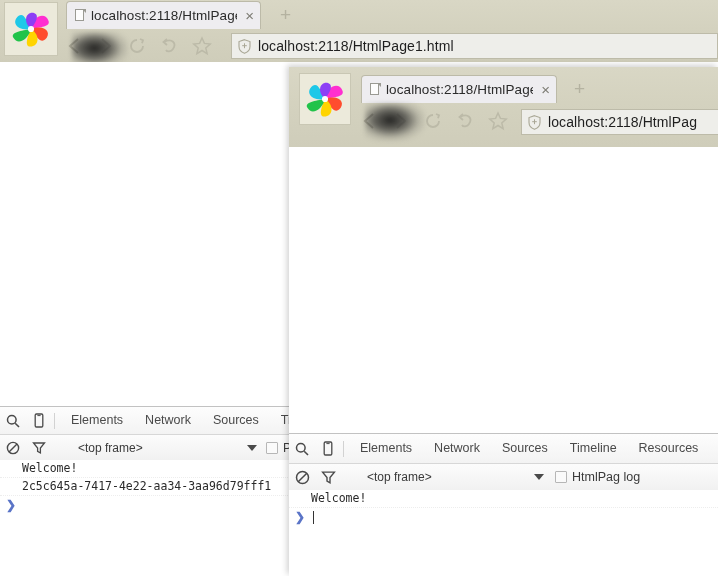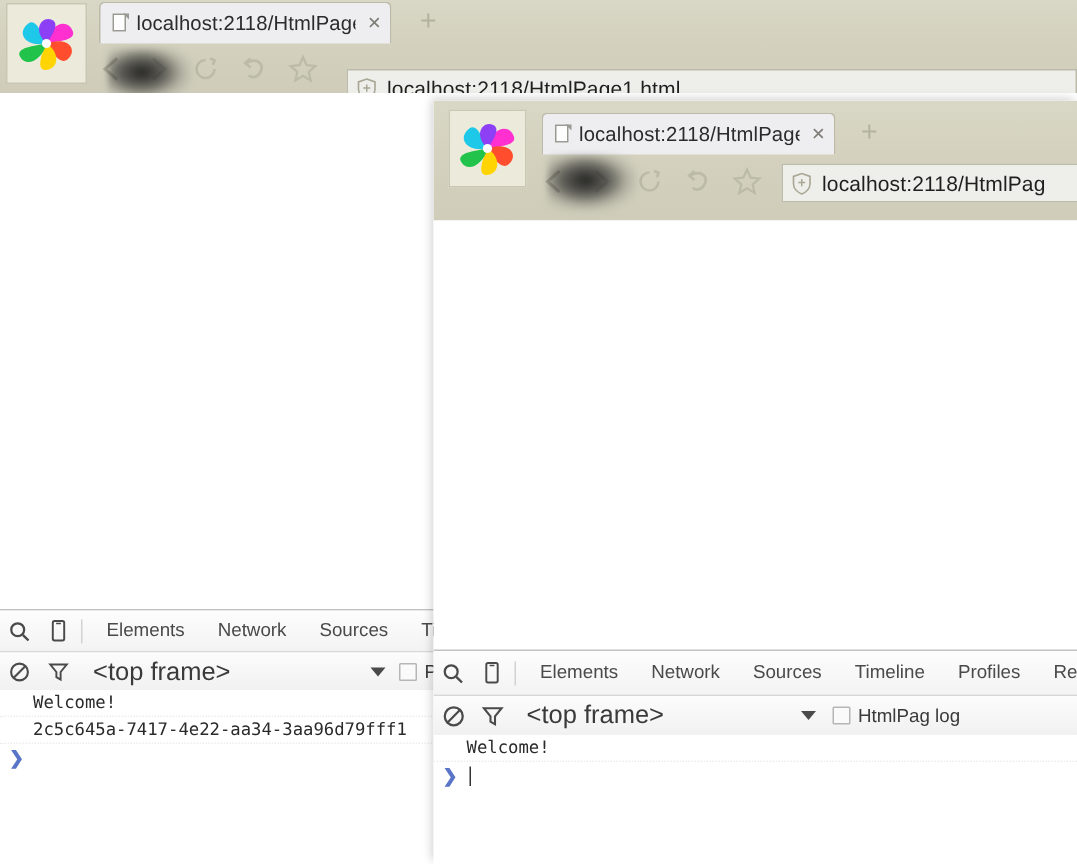--- a/index.html
+++ b/index.html
@@ -91,21 +91,21 @@
   .dt-tabs { display:flex; align-items:center; gap:0px; white-space:nowrap; overflow:hidden; }
   .dt-tab {
     font-size: 12.5px; color: #4a4a4a; padding: 0 11px; line-height: 27px;
   }
   .dt-filterbar {
     position: relative; height: 25px;
     background: linear-gradient(to bottom,#fcfcfc,#f1f1f1);
     border-bottom: 1px solid #dcdcdc;
     display: flex; align-items: center;
   }
-  .frame-label { font-size: 17px; color: #3a3a3a; margin-left: 10px; }
+  .frame-label { font-size: 12px; color: #3a3a3a; margin-left: 26px; }
   .caret-down {
     width:0;height:0;border-left:5px solid transparent;border-right:5px solid transparent;
     border-top:6px solid #4a4a4a;
   }
   .preserve-wrap { display:flex; align-items:center; gap:5px; }
   .chk {
     width: 12px; height: 12px; border:1px solid #b6b6b6; background:#fafafa;
     box-sizing:border-box; border-radius:1px;
   }
   .preserve-label { font-size:12.5px; color:#3a3a3a; white-space:nowrap; }
@@ -180,21 +180,21 @@
               <path d="M4,5 C12,1 17,6 13,12 C11,15 7,15 6,13" fill="none" stroke="#bcbaa8" stroke-width="1.8"></path>
               <polyline points="7,2 3.5,5 7,8" fill="none" stroke="#bcbaa8" stroke-width="1.8"></polyline>
             </svg>
         </span>
         <span class="navicon" style="left:192px; top:6px;">
           <svg width="20" height="20" viewBox="0 0 20 20">
               <polygon points="10,2 12.4,7.4 18.2,8 13.8,11.9 15.1,17.6 10,14.5 4.9,17.6 6.2,11.9 1.8,8 7.6,7.4" fill="none" stroke="#bcbaa8" stroke-width="1.5"></polygon>
             </svg>
         </span>
 
-        <div class="urlbar" style="left:231px; top:16px; width:487px;">
+        <div class="urlbar" style="left:231px; top:3px; width:487px;">
           <span class="shield">
             <svg width="13" height="15" viewBox="0 0 13 15">
                 <path d="M6.5,0.7 L12,2.6 L12,7.5 C12,11 9,13.4 6.5,14.3 C4,13.4 1,11 1,7.5 L1,2.6 Z" fill="#eeeeea" stroke="#a9a795" stroke-width="1.1"></path>
                 <path d="M6.5,4.3 L6.5,9.2 M4.2,6.7 L8.8,6.7" stroke="#a9a795" stroke-width="1"></path>
               </svg>
           </span>
           <span class="url-text">localhost:2118/HtmlPage1.html</span>
         </div>
       </div>
     </div>
@@ -347,21 +347,20 @@
               <rect x="3.2" y="1" width="7.6" height="13" rx="1.2" fill="none" stroke="#4a4a4a" stroke-width="1.3"></rect>
               <line x1="5.4" y1="2.6" x2="8.6" y2="2.6" stroke="#4a4a4a" stroke-width="1"></line>
             </svg>
         </span>
         <span class="dt-sep"></span>
         <span class="dt-tabs">
           <span class="dt-tab">Elements</span>
           <span class="dt-tab">Network</span>
           <span class="dt-tab">Sources</span>
           <span class="dt-tab">Timeline</span>
-          <span class="dt-tab">Profiles</span>
           <span class="dt-tab">Resources</span>
         </span>
       </div>
 
       <div class="dt-filterbar" style="height:26px;">
         <span class="dt-icon">
           <svg width="15" height="15" viewBox="0 0 14 14">
               <circle cx="7" cy="7" r="5.6" fill="none" stroke="#4a4a4a" stroke-width="1.4"></circle>
               <line x1="3" y1="11" x2="11" y2="3" stroke="#4a4a4a" stroke-width="1.4"></line>
             </svg>

